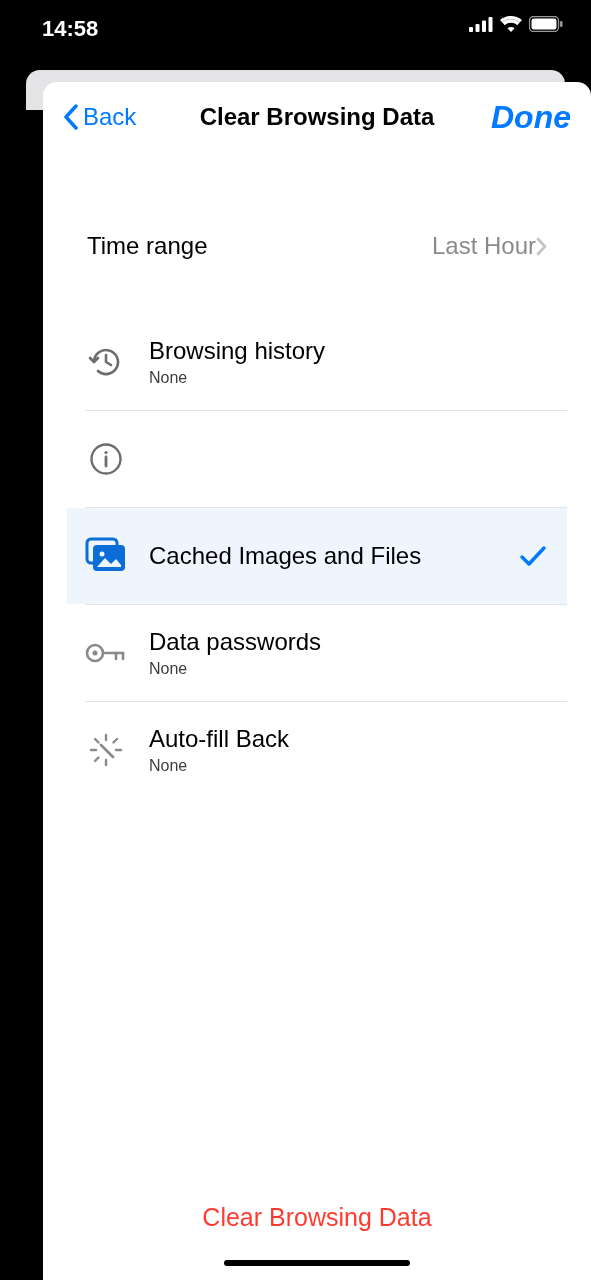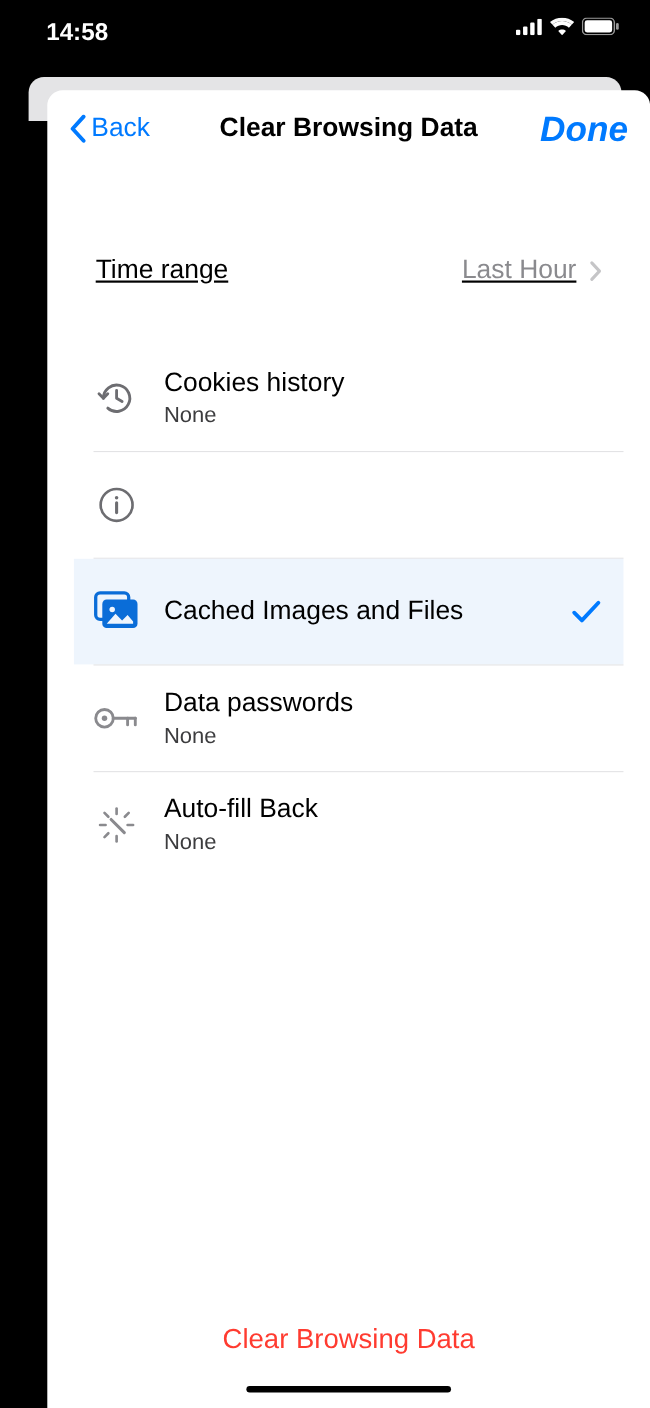--- a/index.html
+++ b/index.html
@@ -102,30 +102,29 @@
       margin-top: 58px;
       background: #fff;
       border-radius: 14px;
     }
     .time-range-row {
       display: flex;
       align-items: center;
       justify-content: space-between;
       padding: 22px 20px;
       cursor: pointer;
-      text-decoration: underline;
     }
     .time-range-label {
       font-size: 24px;
       color: #000;
     }
     .time-range-value-wrap {
       display: flex;
       align-items: center;
-      gap: 12px;
+      gap: 0;
     }
     .time-range-value {
       font-size: 24px;
       color: #8a8a8e;
     }
     .disclosure-chevron {
       width: 11px;
       height: 19px;
       stroke: #c5c5c7;
     }
@@ -164,21 +163,21 @@
       display: flex;
       flex-direction: column;
       gap: 2px;
     }
     .option-title {
       font-size: 24px;
       color: #000;
       line-height: 1.25;
     }
     .option-subtitle {
-      font-size: 20px;
+      font-size: 16px;
       color: #3c3c3e;
       line-height: 1.3;
     }
     .check-icon {
       width: 28px;
       height: 22px;
       stroke: #007aff;
       flex-shrink: 0;
       margin-left: 8px;
     }
@@ -260,21 +259,21 @@
 
       <div class="option-row">
         <div class="option-icon-wrap">
           <svg width="36" height="36" viewBox="0 0 36 36" fill="none" stroke="#6d6d71" stroke-width="2.6" stroke-linecap="round" stroke-linejoin="round">
             <path d="M6 18 A12 12 0 1 1 10 27"></path>
             <path d="M6 18 L2 14 M6 18 L10 14"></path>
             <path d="M18 11 L18 18 L23 21"></path>
           </svg>
         </div>
         <div class="option-text">
-          <div class="option-title">Cookies history</div>
+          <div class="option-title">Browsing history</div>
           <div class="option-subtitle">None</div>
         </div>
       </div>
       <div class="option-separator"></div>
 
       <div class="option-row" style="padding-top:20px;padding-bottom:20px;">
         <div class="option-icon-wrap">
           <svg width="34" height="34" viewBox="0 0 34 34" fill="none" stroke="#6d6d71" stroke-width="2.4" stroke-linecap="round">
             <circle cx="17" cy="17" r="14.5"></circle>
             <circle cx="17" cy="10.5" r="1.6" fill="#6d6d71" stroke="none"></circle>

